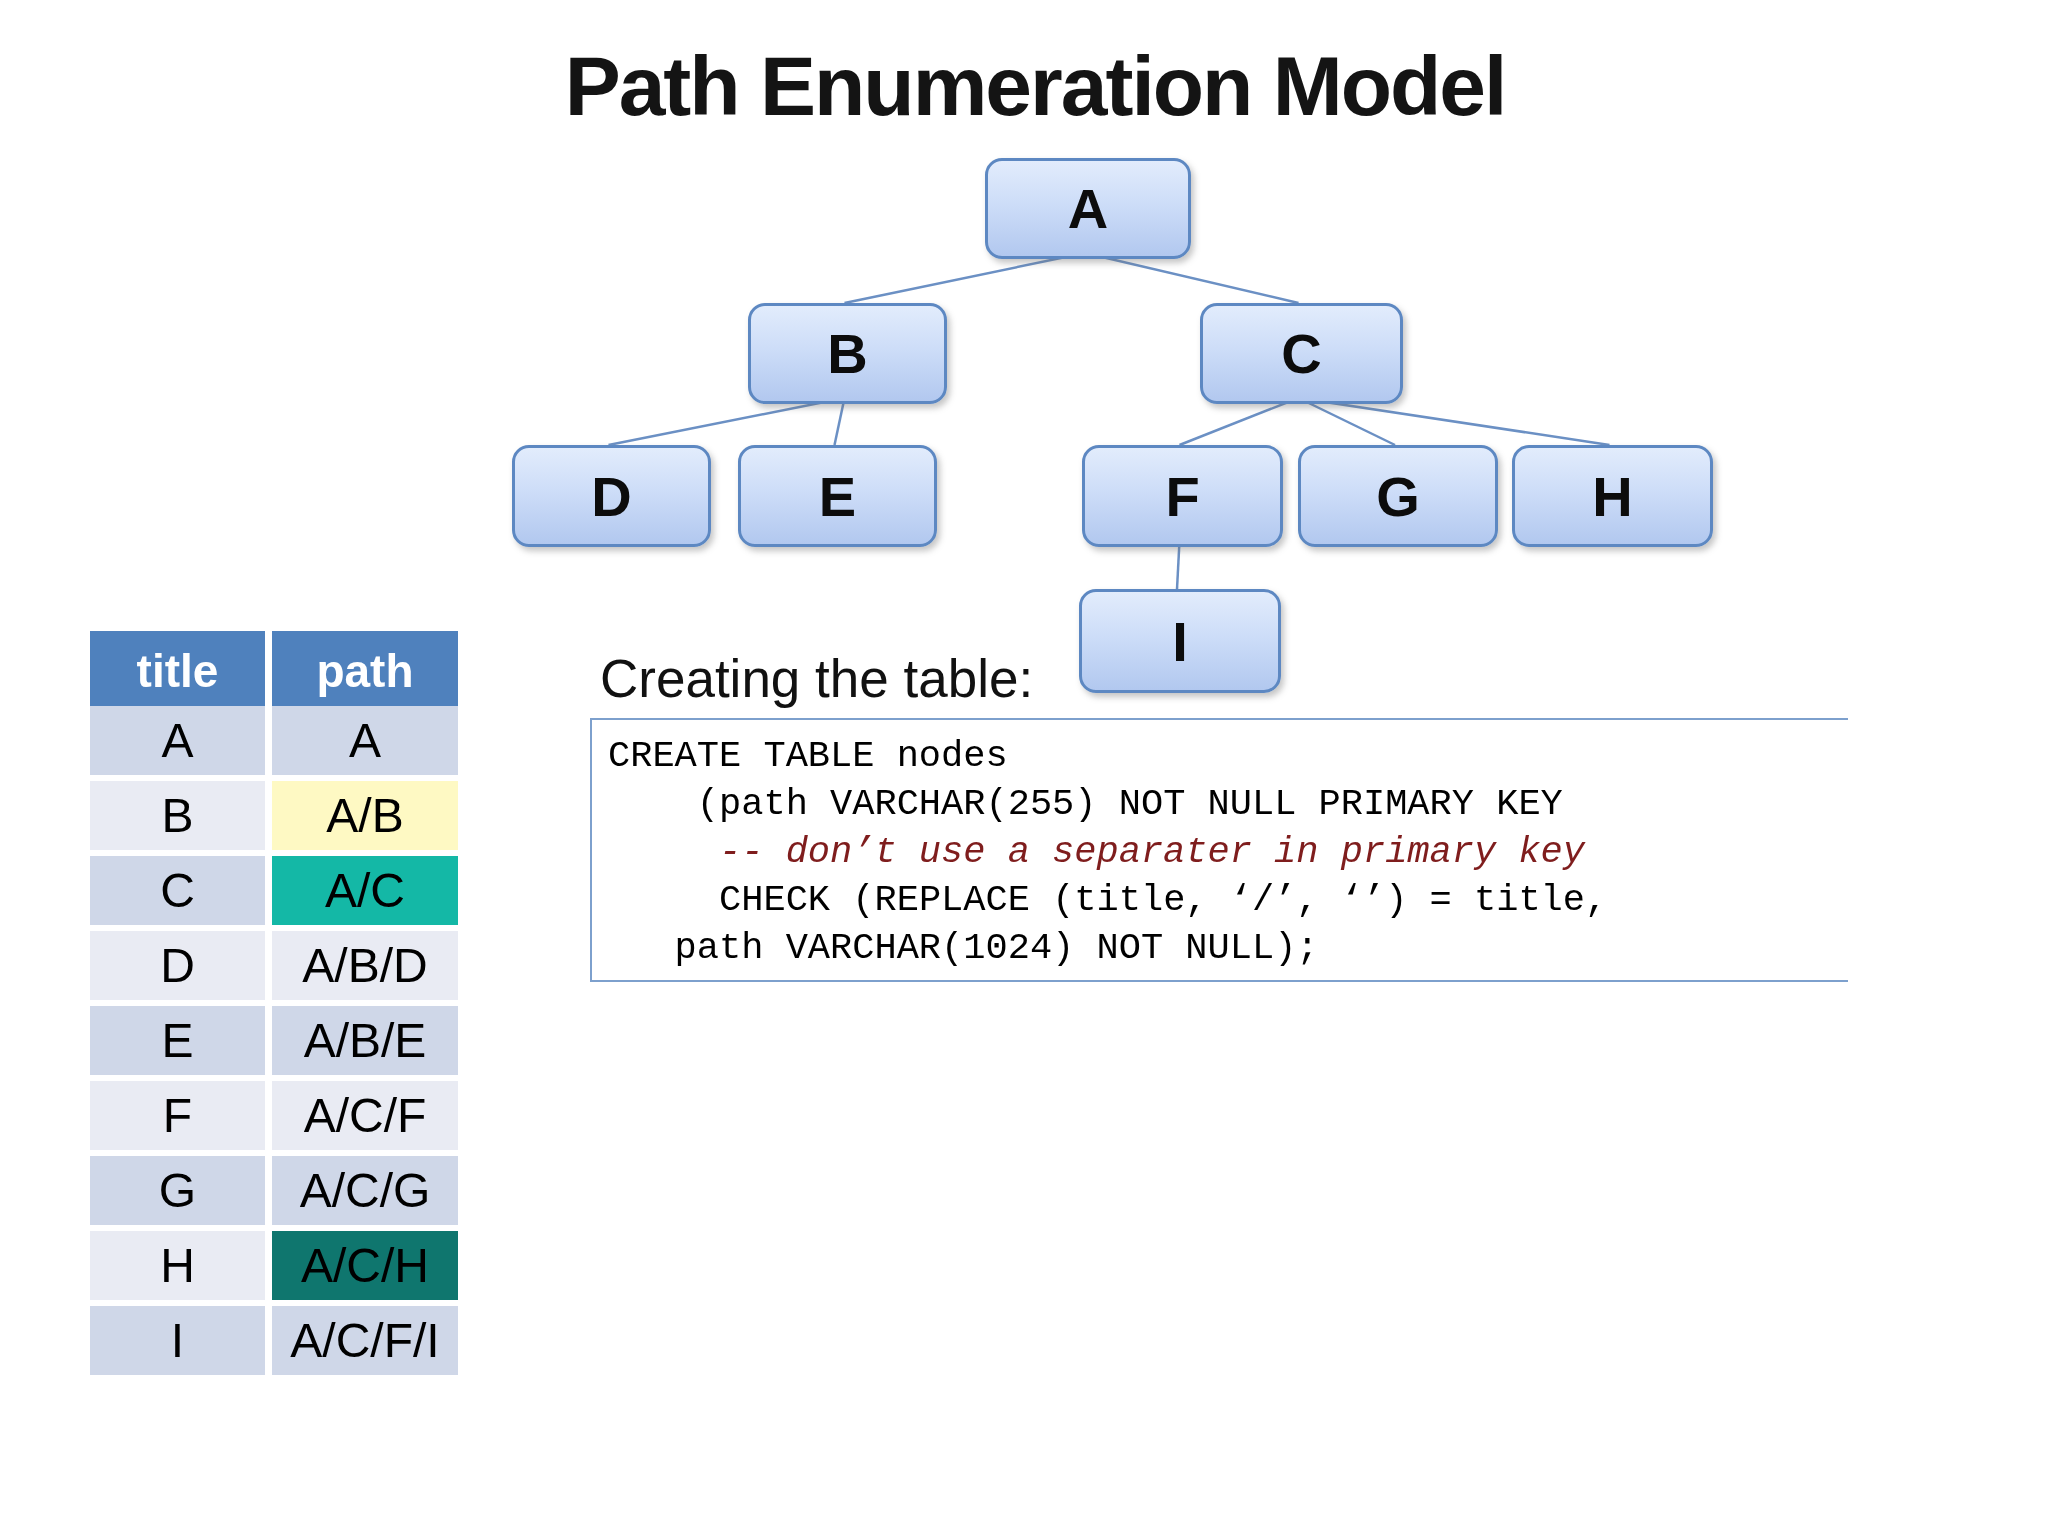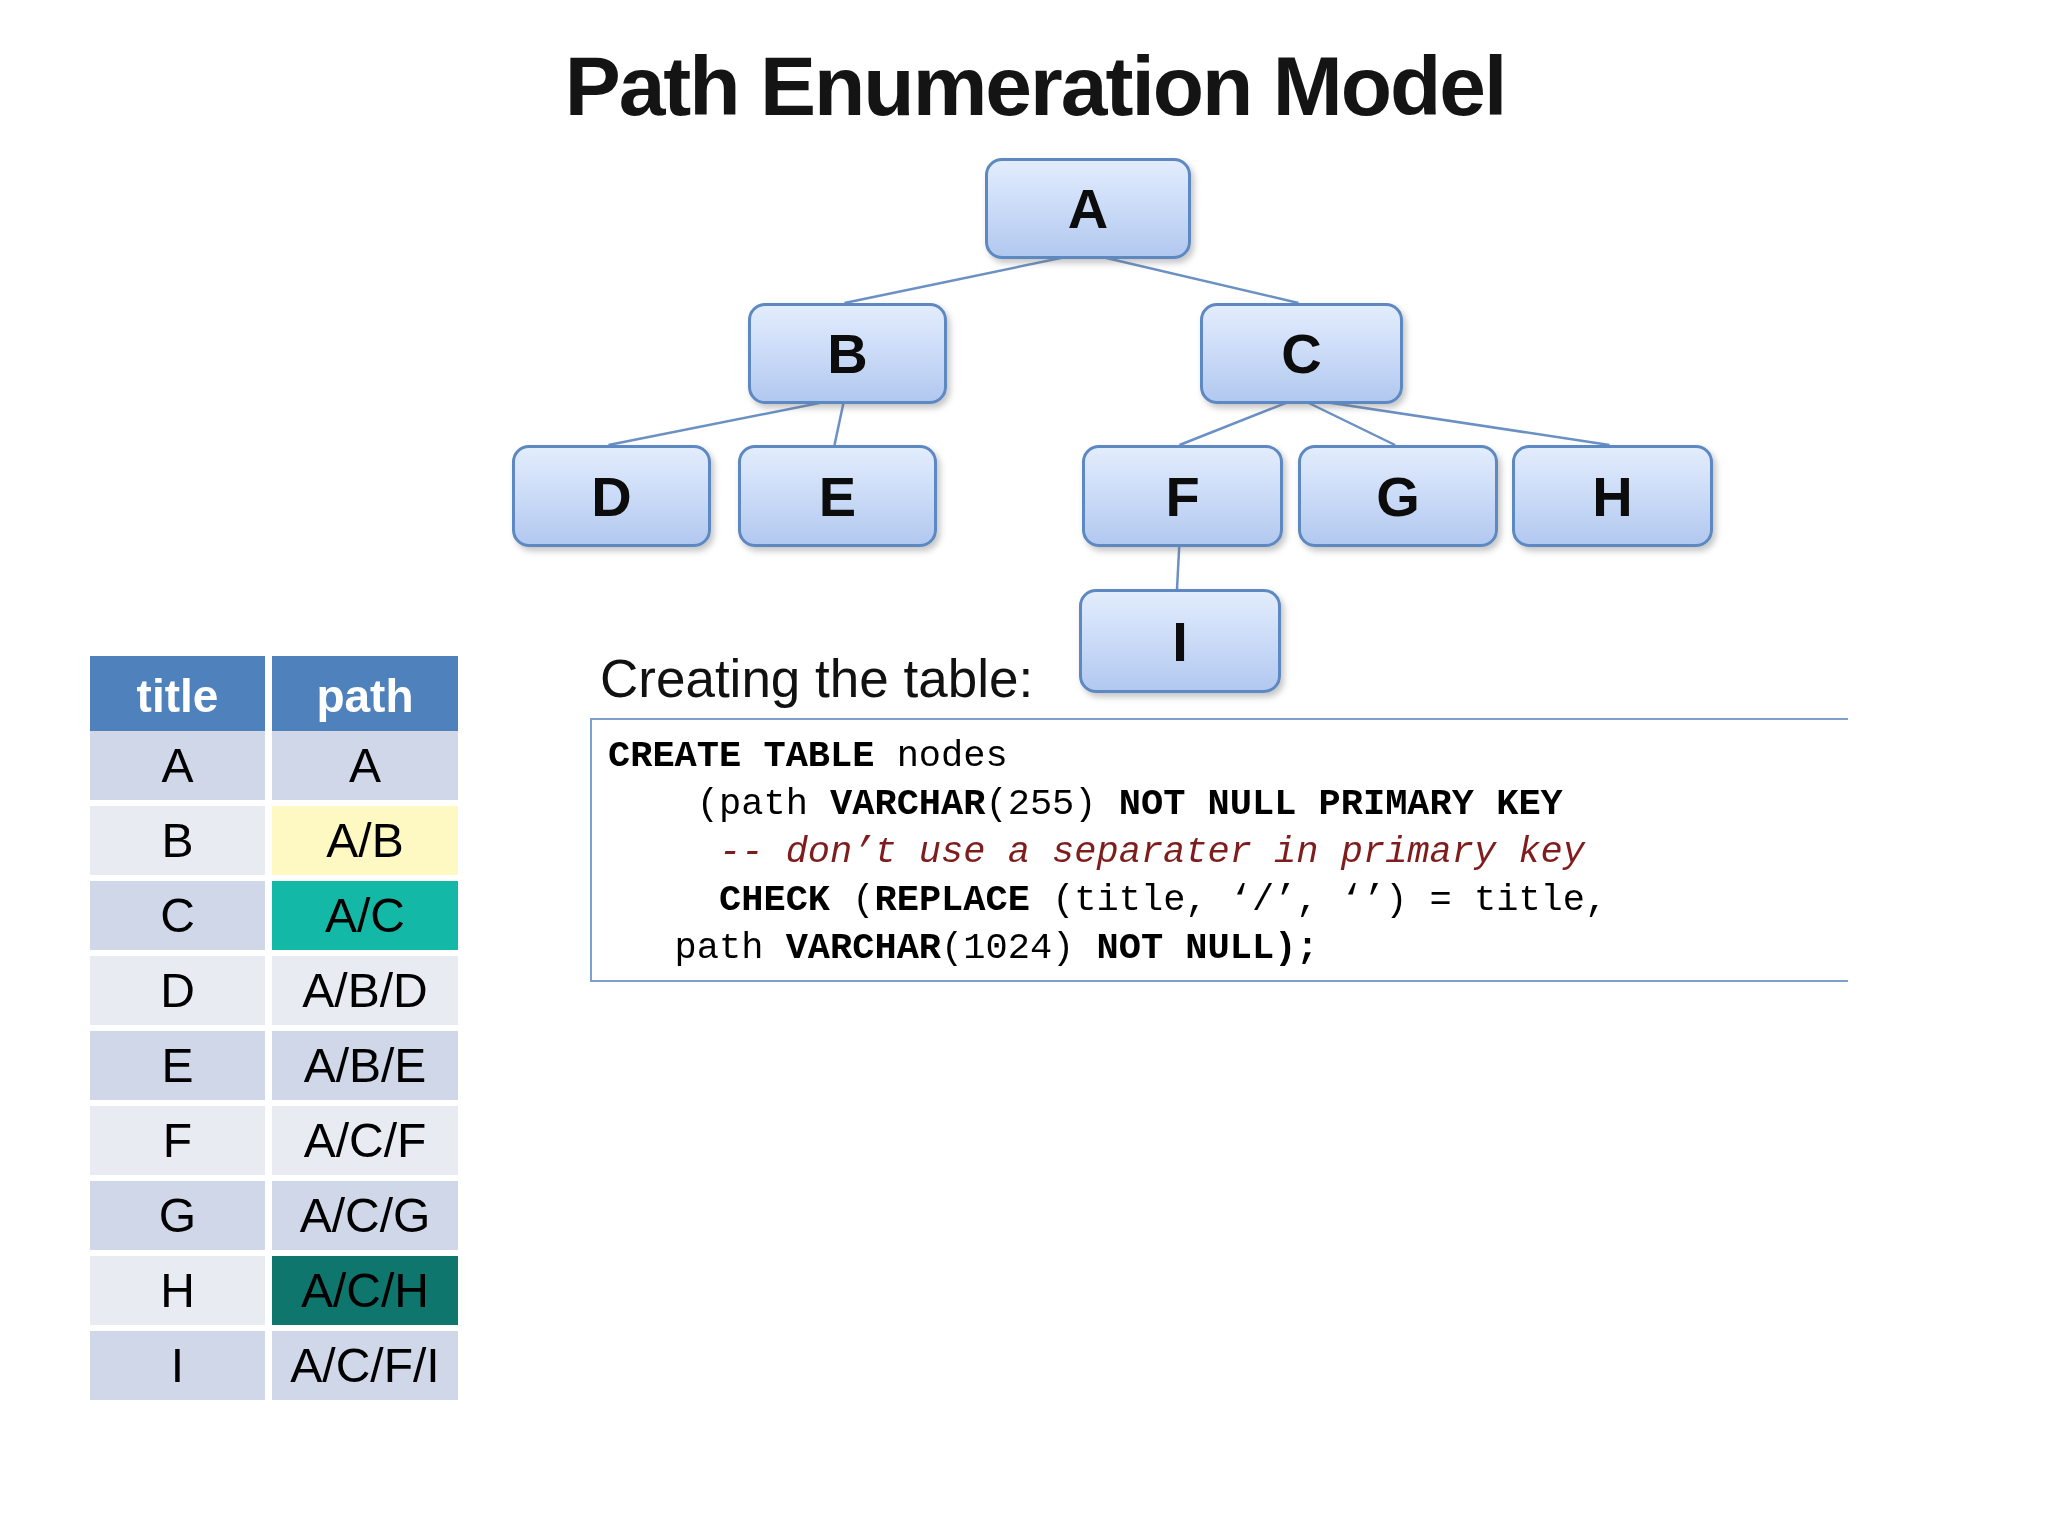--- a/index.html
+++ b/index.html
@@ -21,21 +21,21 @@
   .tree-node {
     position:absolute; display:flex; align-items:center; justify-content:center;
     border:3px solid #5d88c2; border-radius:17px;
     background:linear-gradient(180deg,#e2ecfc 0%,#cdddf8 45%,#b2c8ef 100%);
     box-shadow:3px 4px 6px rgba(110,110,110,0.40);
     font-size:56px; font-weight:700; color:#0c0c0c;
   }
 
   
   .path-table {
-    position:absolute; left:90px; top:656px;
+    position:absolute; left:90px; top:631px;
     display:grid; grid-template-columns:175px 186px;
     column-gap:7px; row-gap:6px;
     grid-auto-rows:69px;
   }
   .path-table .th {
     height:80px; display:flex; align-items:center; justify-content:center;
     color:#ffffff; font-size:46px; font-weight:700;
   }
   .path-table .td {
     display:flex; align-items:center; justify-content:center;
@@ -49,21 +49,21 @@
   }
   .code-box {
     position:absolute; left:590px; top:718px; width:1305px; height:264px;
     border:2px solid #7da0cd; background:#fff; box-sizing:border-box;
     padding:12px 0 0 16px;
   }
   .code-line {
     font-family:"Liberation Mono", monospace;
     font-size:37px; line-height:48px; white-space:pre; color:#000;
   }
-  .code-line .b { font-weight:700;margin-top:23px; }
+  .code-line .b { font-weight:400;margin-top:23px; }
   .code-line .cm { font-style:italic; }
 </style>
 </head>
 <body>
 
 <div class="slide">
 
   <div class="slide-title">Path Enumeration Model</div>
 
   <svg class="edges-svg">

